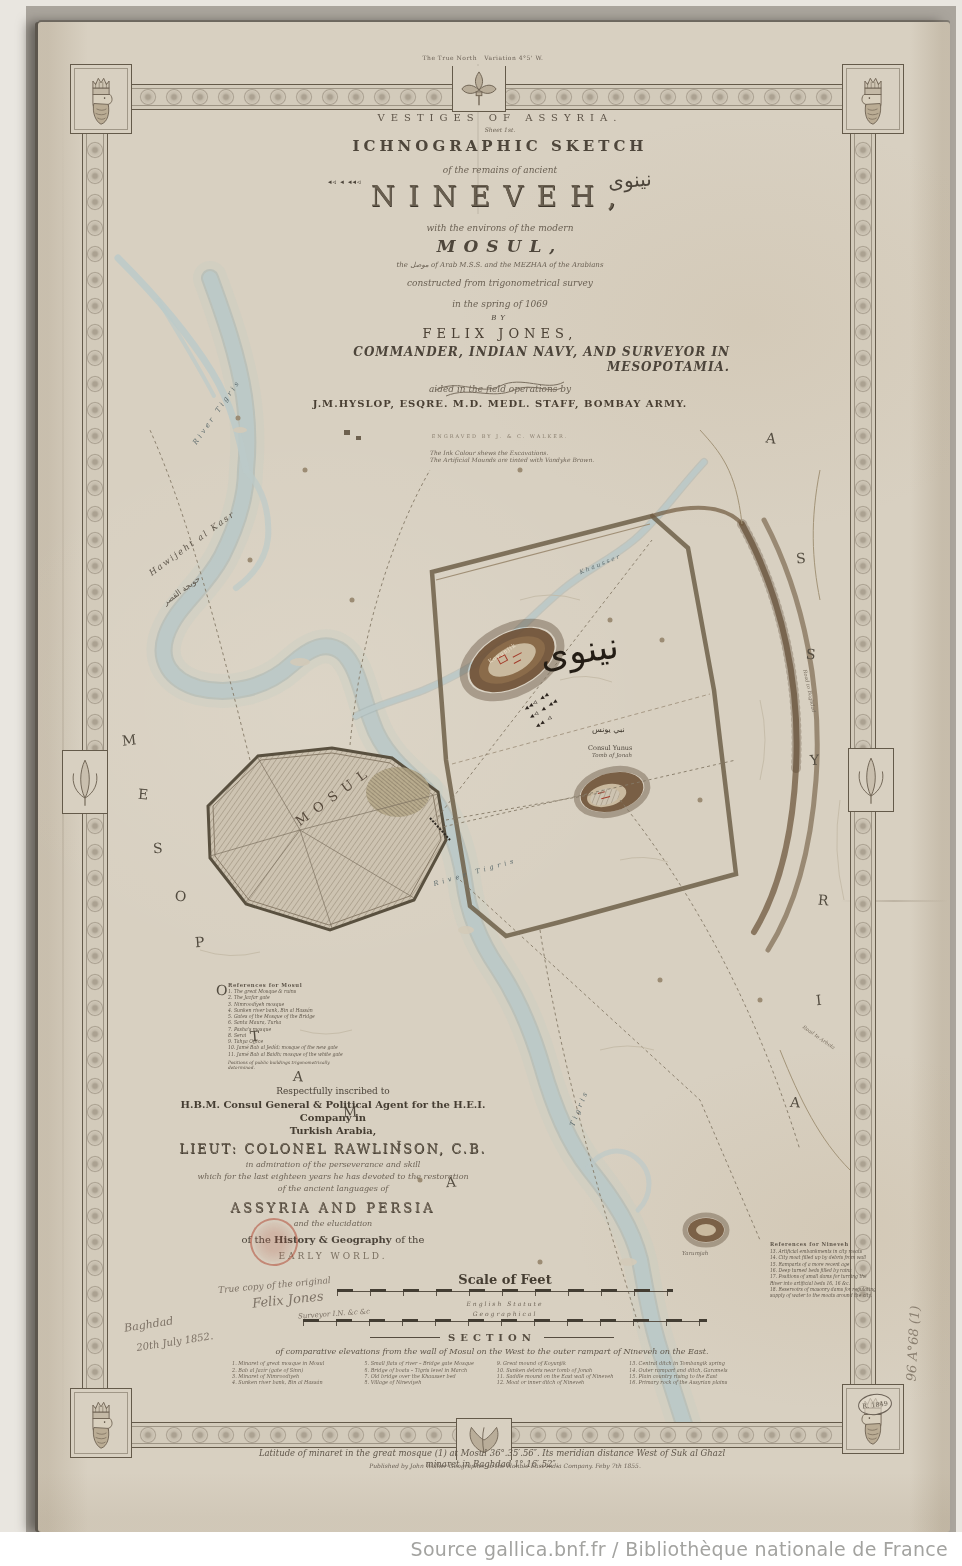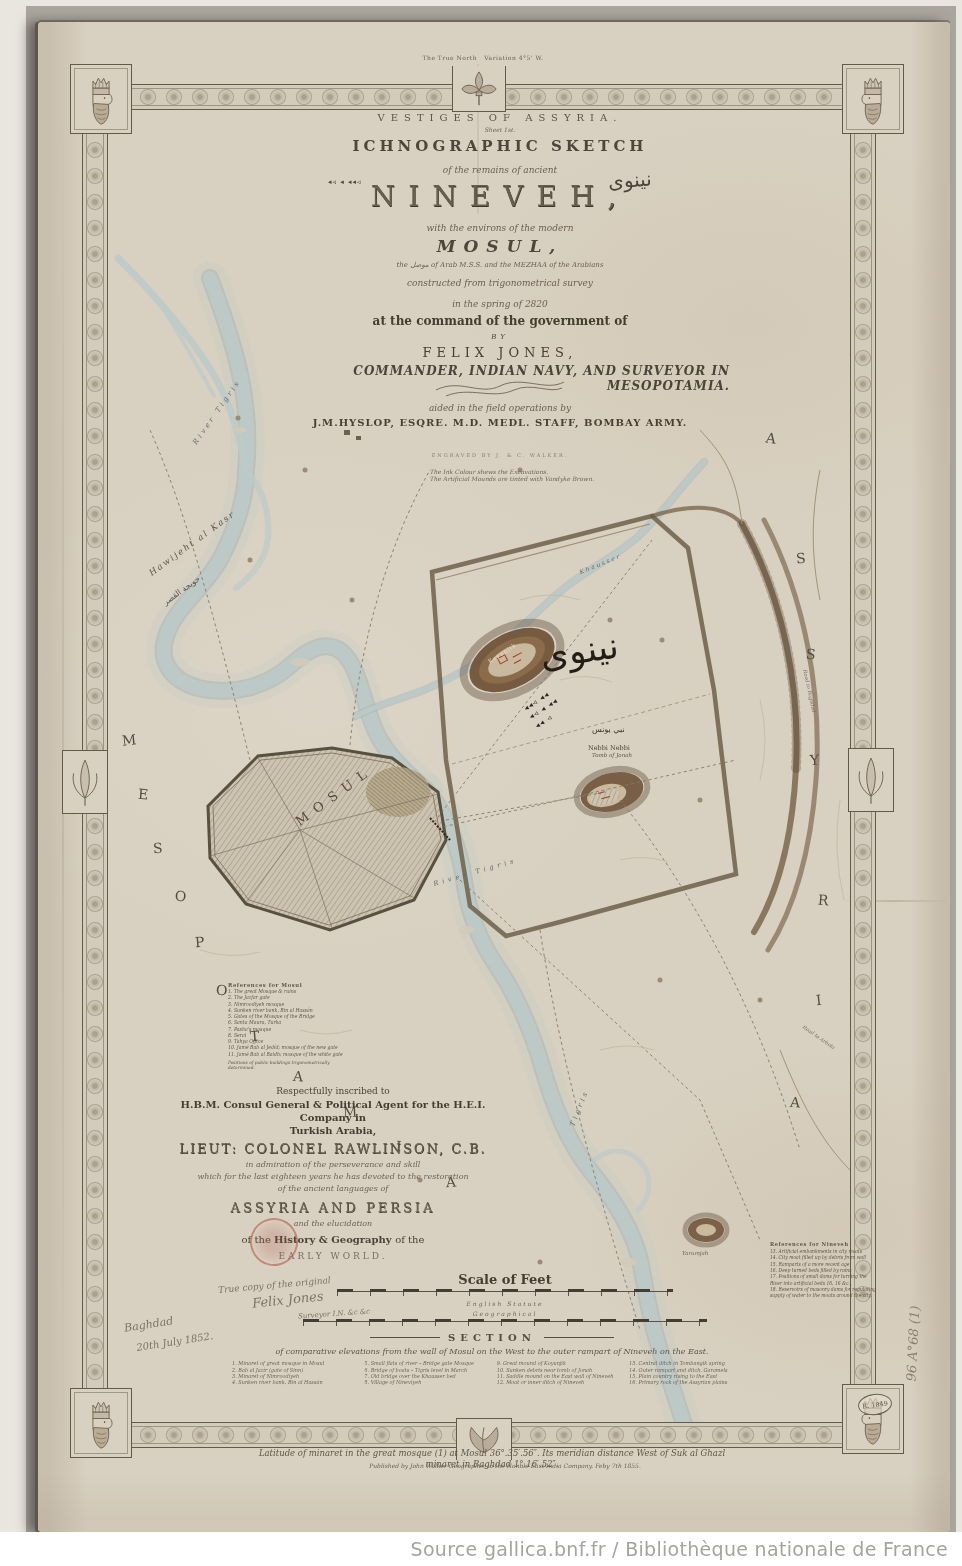--- a/index.html
+++ b/index.html
@@ -422,22 +422,21 @@
     <div id="title-block">
       <div class="t-vestiges">VESTIGES OF ASSYRIA.</div>
       <div class="t-sheet">Sheet 1st.</div>
       <div class="t-ichno">ICHNOGRAPHIC SKETCH</div>
       <div class="t-script">of the remains of ancient</div>
       <div class="t-nineveh">NINEVEH,</div>
       <div class="t-script">with the environs of the modern</div>
       <div class="t-mosul">MOSUL,</div>
       <div class="t-tiny">the موصل of Arab M.S.S. and the MEZHAA of the Arabians</div>
       <div class="t-script">constructed from trigonometrical survey</div>
-      <div class="t-script">in the spring of 2820</div>
-      <div class="t-command">at the command of the government of</div>
+      <div class="t-script">in the spring of 1069</div>
       <div class="t-by">BY</div>
       <div class="t-felix">FELIX JONES,</div>
       <div class="t-commander">COMMANDER, INDIAN NAVY, AND SURVEYOR IN MESOPOTAMIA.</div>
       <div class="t-script">aided in the field operations by</div>
       <div class="t-hyslop">J.M.HYSLOP, ESQRE. M.D. MEDL. STAFF, BOMBAY ARMY.</div>
       <div class="t-engraved">ENGRAVED BY J. &amp; C. WALKER.</div>
       <div class="t-note">
         <span>The Ink Colour shews the Excavations.</span><br>
         <span>The Artificial Mounds are tinted with Vandyke Brown.</span>
       </div>
@@ -453,21 +452,21 @@
     <span class="maplabel" id="lbl-hawijeht-ar">حويجة القصر</span>
     <span class="maplabel" id="lbl-mosul">MOSUL</span>
     <span class="maplabel" id="lbl-koyunjik">Koyunjik</span>
     <span class="maplabel riverlabel" id="lbl-khausser">Khausser</span>
     <span class="maplabel" id="lbl-nineveh-ar">نينوى</span>
     <span class="cunei" id="cunei-block">
       <span>◂◂◃ ◂◂</span><br>
       <span>◂◃ ◂ ◂◂</span><br>
       <span>◂◂ ◃</span>
     </span>
-    <span class="maplabel" id="lbl-nebbi">Nebbi Nebbi</span>
+    <span class="maplabel" id="lbl-nebbi">Consul Yunus</span>
     <span class="maplabel" id="lbl-tomb">Tomb of Jonah</span>
     <span class="maplabel" id="lbl-nebbi-ar">نبي يونس</span>
     <span class="maplabel riverlabel" id="lbl-rivertigris-mid">River Tigris</span>
     <span class="maplabel riverlabel" id="lbl-tigris-lower">Tigris</span>
     <span class="maplabel" id="lbl-yarumjah">Yarumjah</span>
     <span class="maplabel" id="lbl-road-baghdad">Road to Baghdad</span>
     <span class="maplabel" id="lbl-road-arbela">Road to Arbela</span>
 
     <span class="regletter" style="left:122px;top:732px;transform:rotate(-6deg)">M</span>
     <span class="regletter" style="left:138px;top:786px;transform:rotate(4deg)">E</span>

